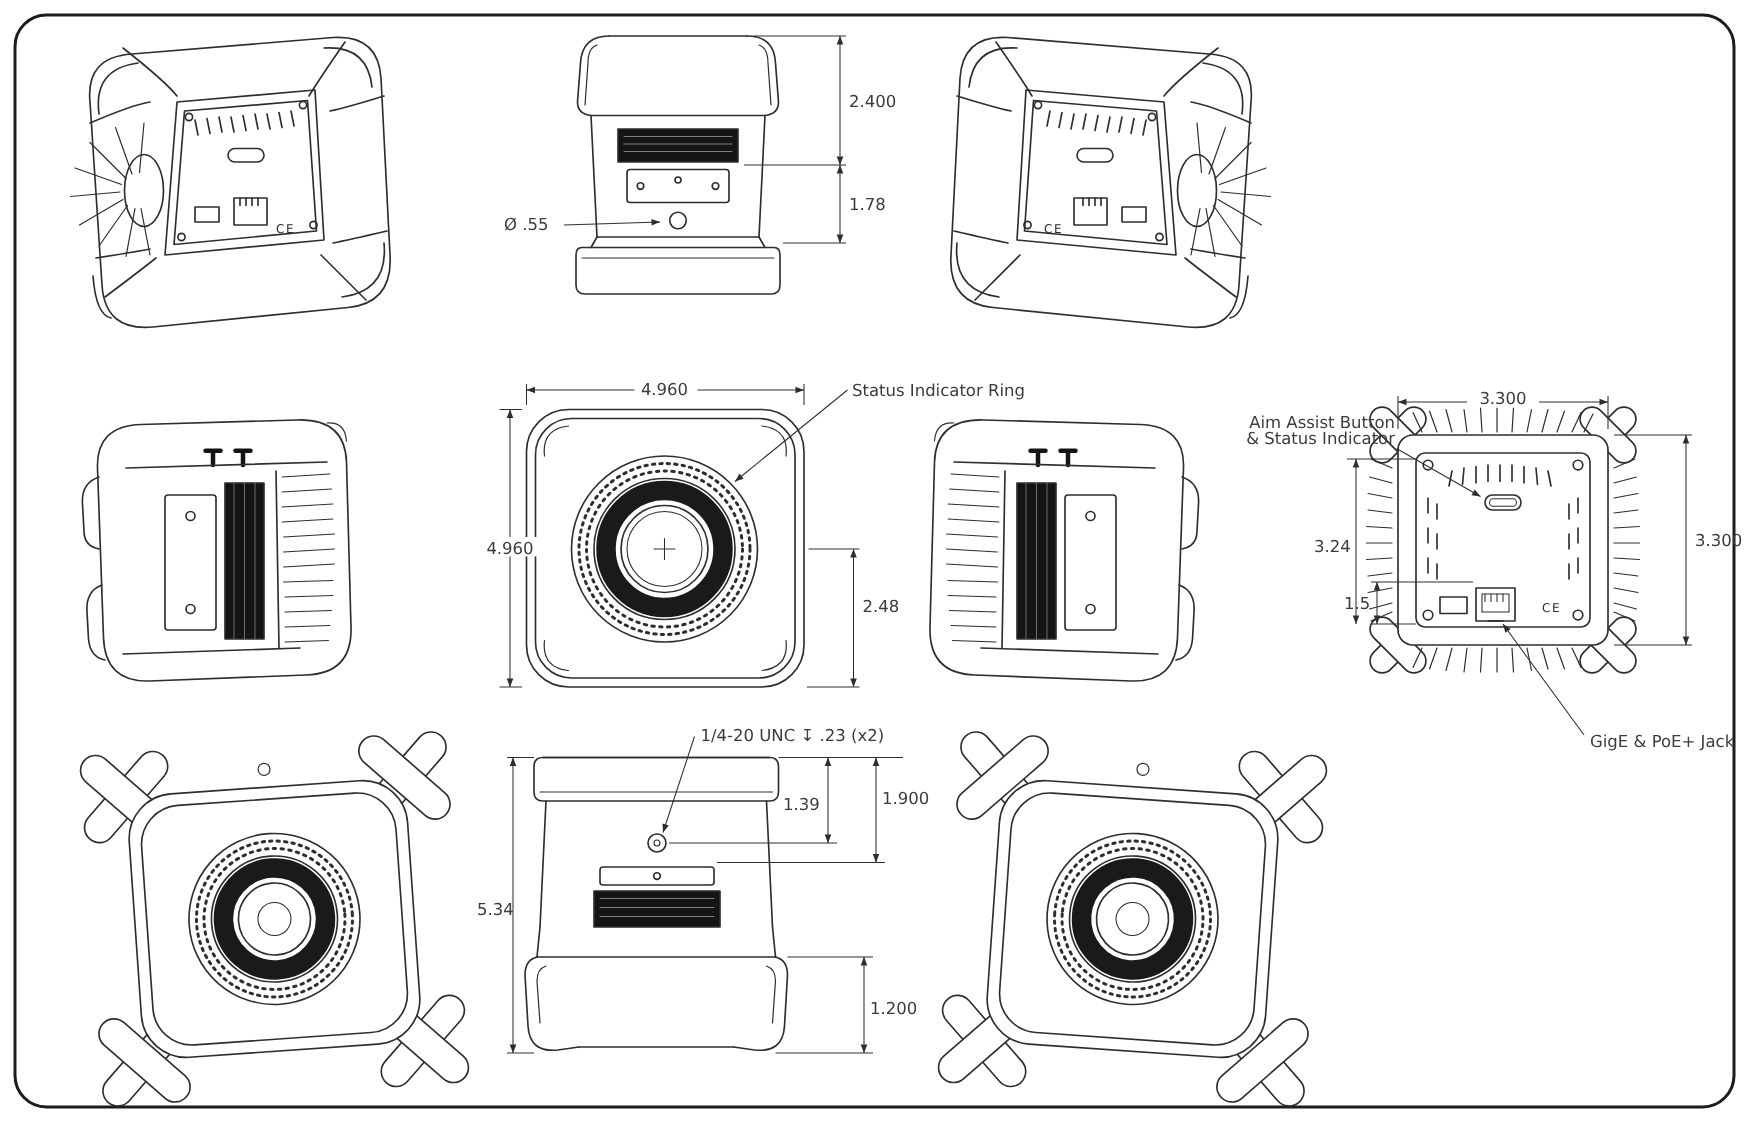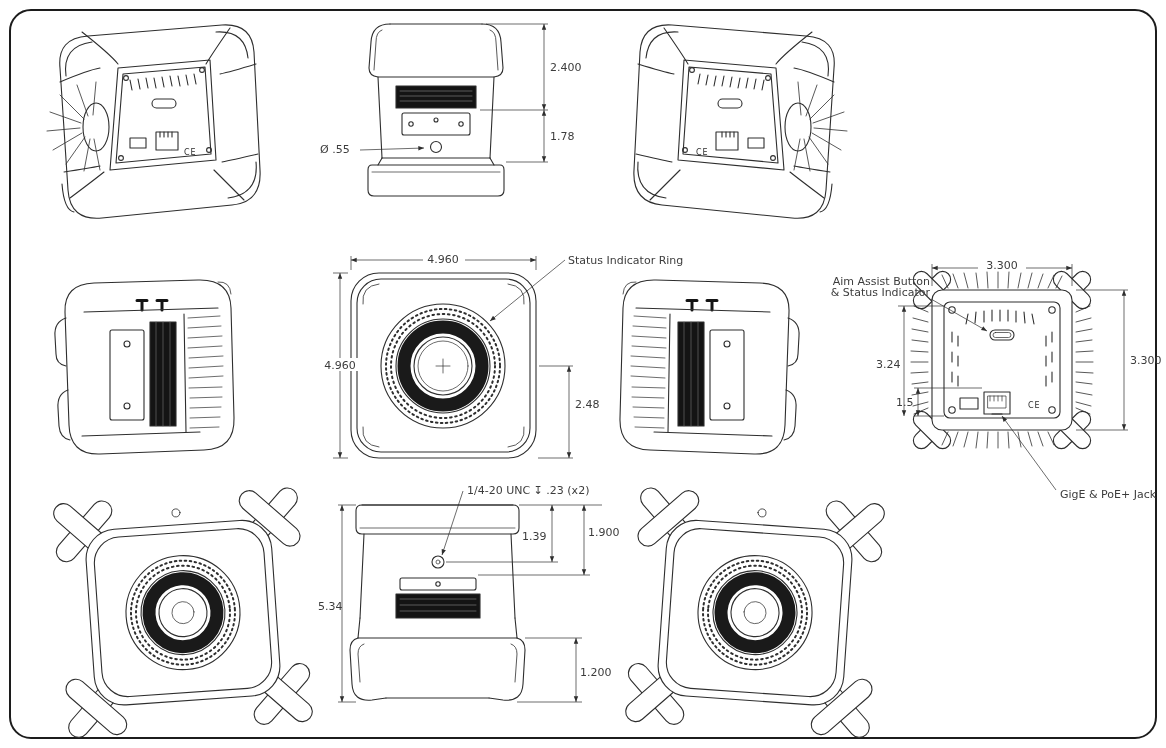--- a/index.html
+++ b/index.html
@@ -56,21 +56,21 @@
           <circle cx="183" cy="138" r="2.4"></circle>
       <rect x="104" y="126" width="16" height="10"></rect>
       <rect x="130" y="120" width="22" height="18"></rect>
       <path d="M134,120 L134,125 M138,120 L138,125 M142,120 L142,125 M146,120 L146,125"></path>
     </g>
   </g>
   <text class="cetxt" x="158" y="143">CE</text>
 </svg>
 </div>
 
-<div class="view" style="left:316px;top:10px">
+<div class="view" style="left:332px;top:10px">
 <svg width="266" height="212" viewBox="0 0 266 212">
   <g stroke="#2e2e2e" fill="none" stroke-width="1.1" stroke-linecap="round" stroke-linejoin="round">
     <path d="M74,14 L166,14"></path>
     <path d="M74,14 Q56,14 55,32 L53,58 Q53,66 62,67 L178,67 Q187,66 187,58 L185,32 Q184,14 166,14"></path>
     <path d="M66,20 Q60,22 60,32 L58,60" stroke-width="0.8"></path>
     <path d="M174,20 Q180,22 180,32 L182,60" stroke-width="0.8"></path>
     <path d="M62,67 L66,148 M178,67 L174,148"></path>
     <rect x="80" y="76" width="80" height="22" fill="#141414" stroke="none"></rect>
     <path d="M80,76 L160,76 L160,98 L80,98 Z"></path>
     <path d="M84,81 L156,81 M84,86 L156,86 M84,91 L156,91" stroke-width="0.6" style="stroke:#8a8a8a"></path>

